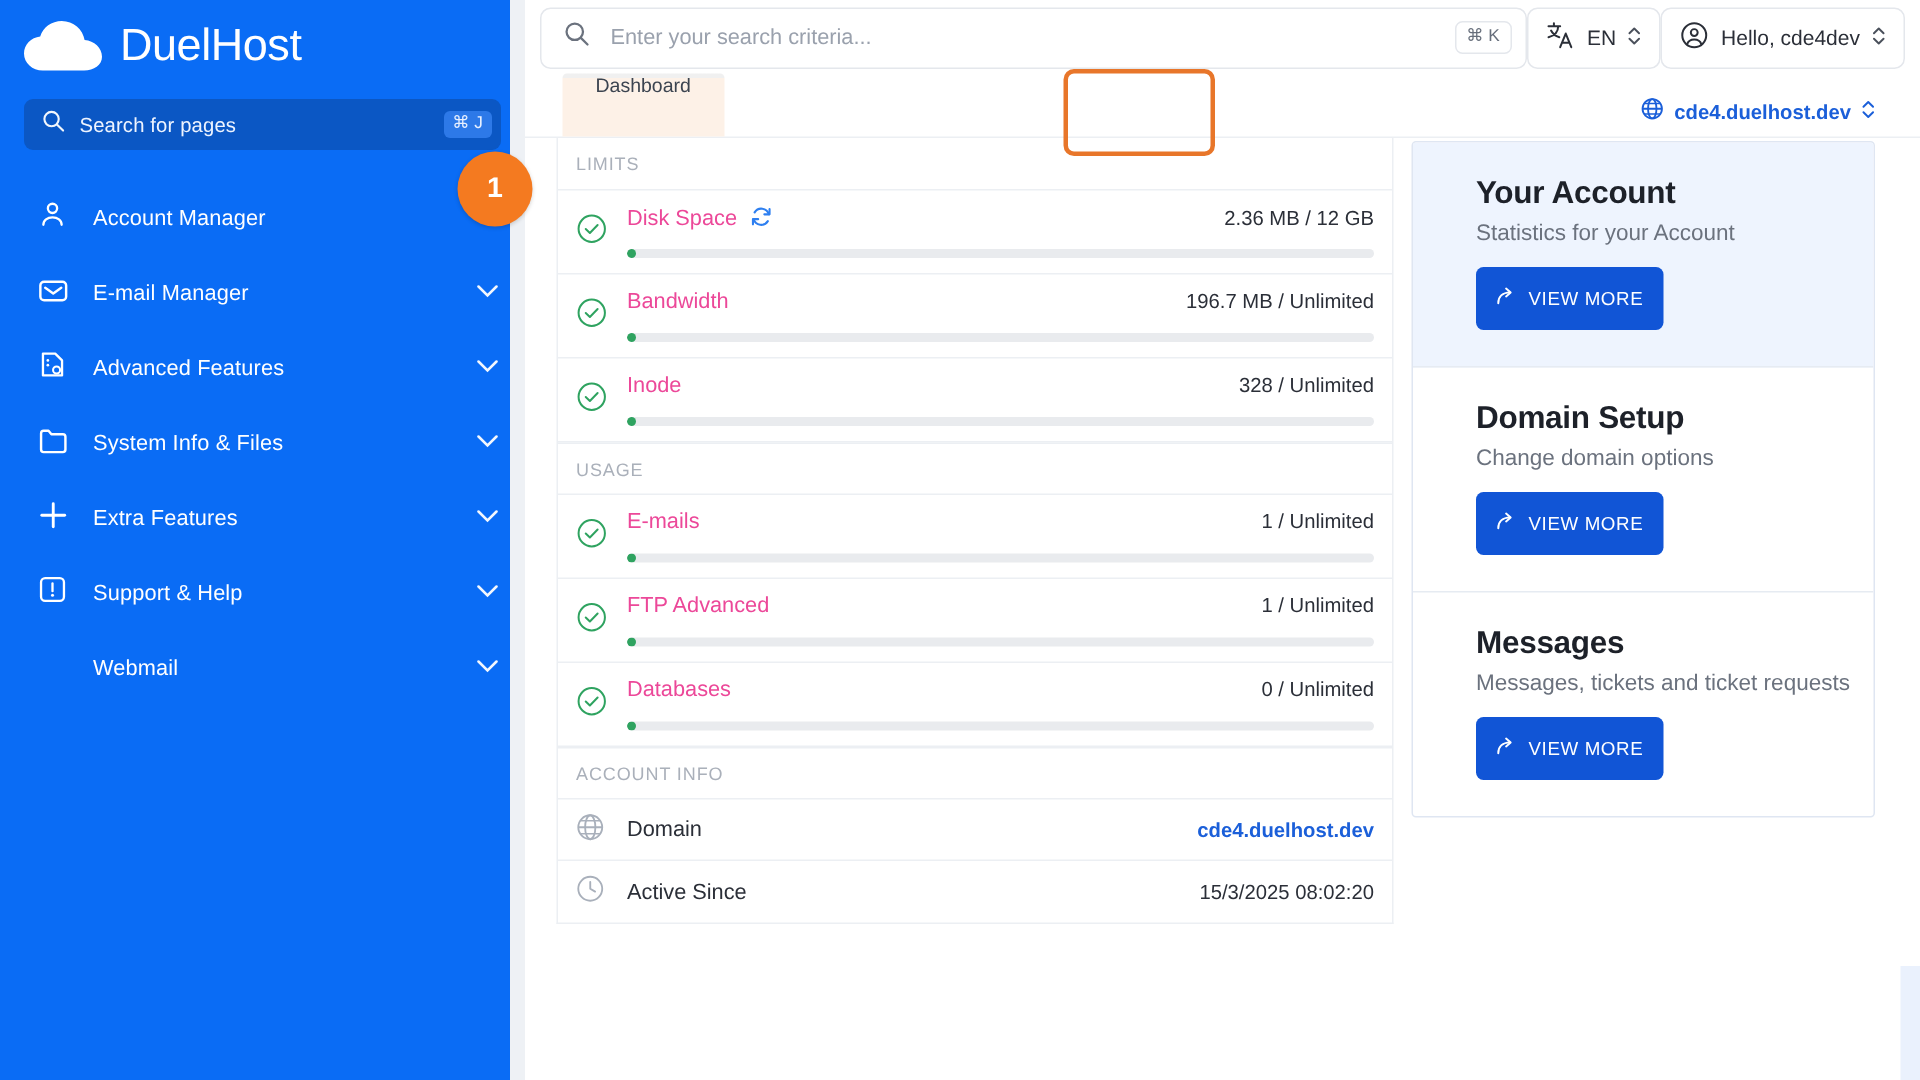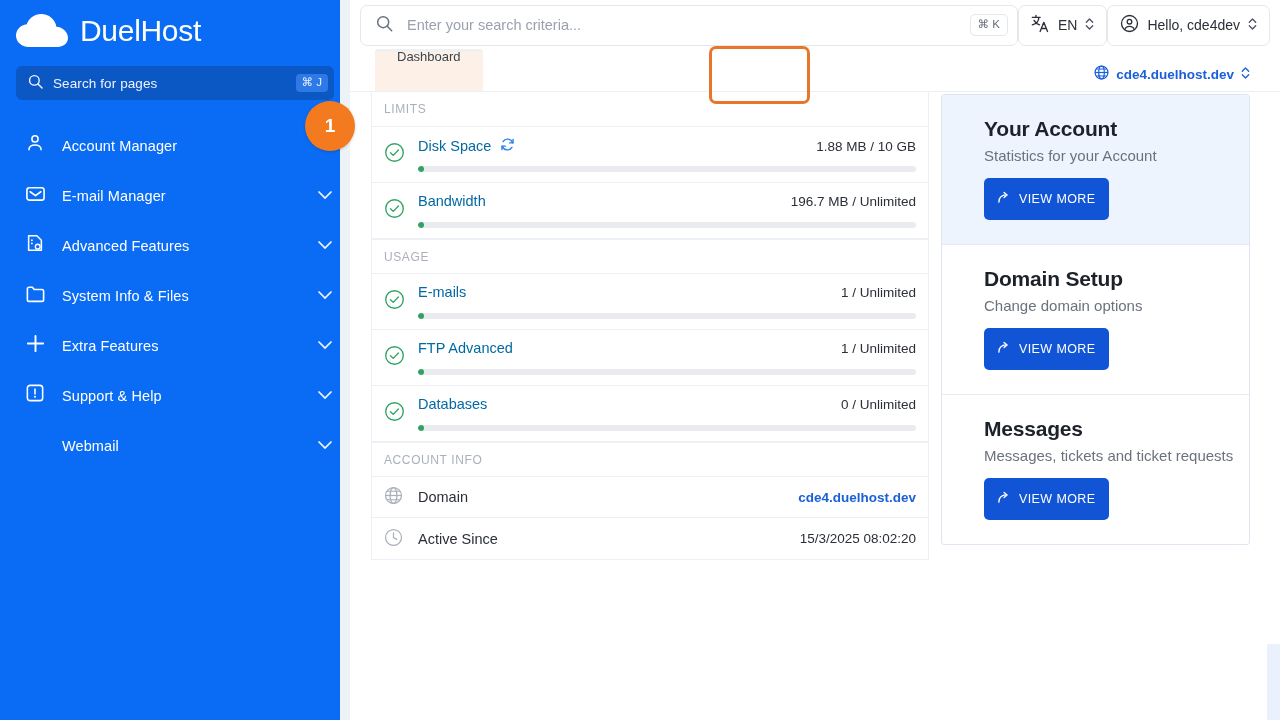--- a/index.html
+++ b/index.html
@@ -154,21 +154,21 @@
   .row {
     height: 56px; display: flex; align-items: center;
     padding: 0 12px 0 12px;
     border-bottom: 1px solid #eceff3;
     position: relative;
   }
   .row:last-child { border-bottom: 0; }
   .check { flex: 0 0 21px; margin-right: 13px; }
   .row-body { flex: 1; position: relative; height: 40px; }
   .row-top { display: flex; align-items: baseline; justify-content: space-between; padding-top: 2px; }
-  .row-name { font-size: 14.5px; color: #0369a1; display: flex; align-items: center; gap: 9px; }
+  .row-name { font-size: 14.5px; color: #ec4899; display: flex; align-items: center; gap: 9px; }
   .row-val { font-size: 13.5px; color: #2b2f38; }
   .bar {
     position: absolute; left: 0; right: 0; top: 31px;
     height: 6px; border-radius: 3px; background: #e9ebee;
     overflow: hidden;
   }
   .bar-fill { height: 6px; border-radius: 3px; background: #2fa360; width: 6px; }
 
   
   .airow {
@@ -425,21 +425,21 @@
             <div class="row-top">
               <span class="row-name">
                 <span>Disk Space</span>
                 <span>
                   <svg width="15" height="15" viewBox="0 0 16 16">
                       <path d="M13.4 6.2A5.6 5.6 0 0 0 3.3 4.9M2.6 9.8a5.6 5.6 0 0 0 10.1 1.3" fill="none" stroke="#2e7ff0" stroke-width="1.5" stroke-linecap="round"></path>
                       <path d="M13.9 2.6v3.7h-3.7M2.1 13.4V9.7h3.7" fill="none" stroke="#2e7ff0" stroke-width="1.5" stroke-linecap="round" stroke-linejoin="round"></path>
                     </svg>
                 </span>
               </span>
-              <span class="row-val">1.88 MB / 10 GB</span>
+              <span class="row-val">2.36 MB / 12 GB</span>
             </div>
             <div class="bar">
                 <div class="bar-fill"></div>
               </div>
           </div>
         </div>
 
         <div class="row">
           <span class="check">
             <svg width="21" height="21" viewBox="0 0 22 22">
@@ -451,20 +451,37 @@
             <div class="row-top">
               <span class="row-name">Bandwidth</span>
               <span class="row-val">196.7 MB / Unlimited</span>
             </div>
             <div class="bar">
                 <div class="bar-fill"></div>
               </div>
           </div>
         </div>
 
+        <div class="row">
+          <span class="check">
+            <svg width="21" height="21" viewBox="0 0 22 22">
+                <circle cx="11" cy="11" r="9.2" fill="none" stroke="#2fa360" stroke-width="1.4"></circle>
+                <path d="M6.8 11.2l2.9 2.8 5.4-5.6" fill="none" stroke="#2fa360" stroke-width="1.4" stroke-linecap="round" stroke-linejoin="round"></path>
+              </svg>
+          </span>
+          <div class="row-body">
+            <div class="row-top">
+              <span class="row-name">Inode</span>
+              <span class="row-val">328 / Unlimited</span>
+            </div>
+            <div class="bar">
+                <div class="bar-fill"></div>
+              </div>
+          </div>
+        </div>
 
         <div class="sec-head" style="border-top:1px solid #eceff3;">USAGE</div>
 
         <div class="row">
           <span class="check">
             <svg width="21" height="21" viewBox="0 0 22 22">
                 <circle cx="11" cy="11" r="9.2" fill="none" stroke="#2fa360" stroke-width="1.4"></circle>
                 <path d="M6.8 11.2l2.9 2.8 5.4-5.6" fill="none" stroke="#2fa360" stroke-width="1.4" stroke-linecap="round" stroke-linejoin="round"></path>
               </svg>
           </span>

